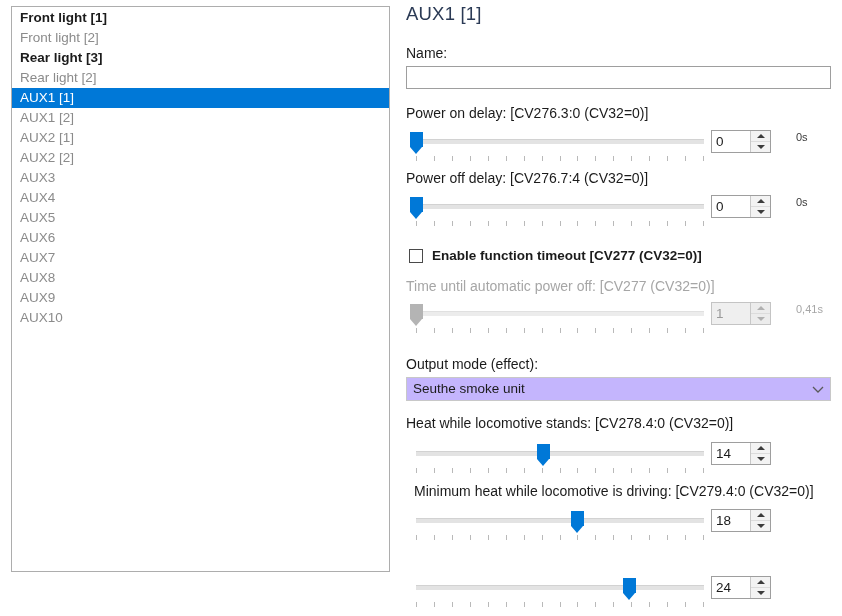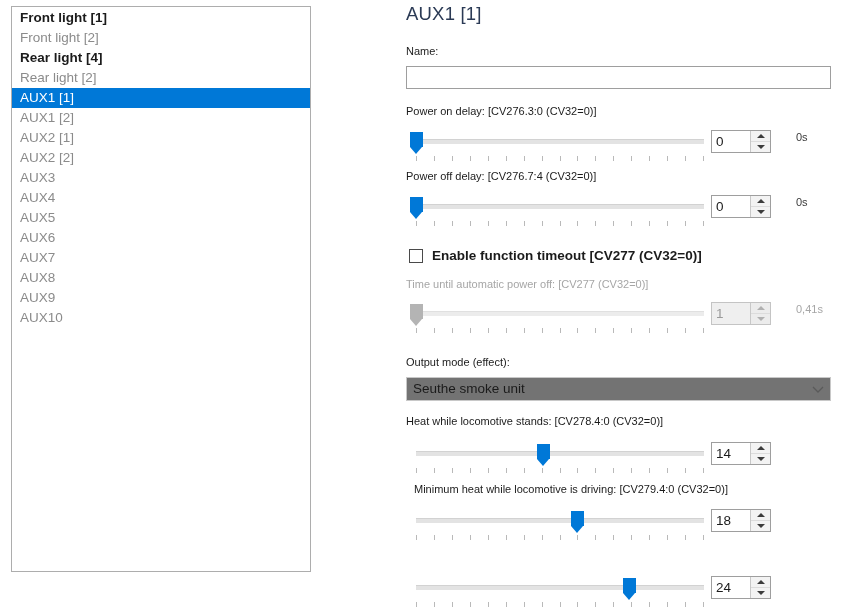--- a/index.html
+++ b/index.html
@@ -15,21 +15,21 @@
     color: #1b1b1b;
     overflow: hidden;
     position: relative;
   }
 
   
   #listbox {
     position: absolute;
     left: 11px;
     top: 6px;
-    width: 300px;
+    width: 379px;
     height: 566px;
     border: 1px solid #adadad;
     background: #ffffff;
     box-sizing: border-box;
     overflow: hidden;
     padding-top: 1px;
   }
   .list-item {
     height: 20px;
     line-height: 20px;
@@ -62,21 +62,21 @@
   #panel-title {
     position: absolute;
     left: 0px;
     top: 3px;
     font-size: 18.5px;
     color: #2b3a55;
     letter-spacing: 0.2px;
   }
 
   .field-label {
-    font-size: 11px;
+    font-size: 14px;
     color: #1b1b1b;
   }
   .field-label.disabled {
     color: #a6a6a6;
   }
 
   #name-label { position: absolute; left: 0px; top: 45px; }
   #name-input {
     position: absolute;
     left: 0px;
@@ -236,21 +236,21 @@
     white-space: nowrap;
   }
 
   
   #combo {
     position: absolute;
     left: 0px;
     top: 377px;
     width: 425px;
     height: 24px;
-    background: #737373;
+    background: #c4b5fd;
     border: 1px solid #c8c8c8;
     box-sizing: border-box;
   }
   #combo-text {
     position: absolute;
     left: 6px;
     top: 3px;
     font-size: 13.5px;
     color: #1b1b1b;
   }
@@ -262,21 +262,21 @@
     height: 6px;
   }
   #combo-arrow svg { display: block; }
 </style>
 </head>
 <body>
 
 <div id="listbox">
     <div class="list-item active">Front light [1]</div>
     <div class="list-item normal">Front light [2]</div>
-    <div class="list-item active">Rear light [4]</div>
+    <div class="list-item active">Rear light [3]</div>
     <div class="list-item normal">Rear light [2]</div>
     <div class="list-item selected">AUX1 [1]</div>
     <div class="list-item normal">AUX1 [2]</div>
     <div class="list-item normal">AUX2 [1]</div>
     <div class="list-item normal">AUX2 [2]</div>
     <div class="list-item normal">AUX3</div>
     <div class="list-item normal">AUX4</div>
     <div class="list-item normal">AUX5</div>
     <div class="list-item normal">AUX6</div>
     <div class="list-item normal">AUX7</div>

